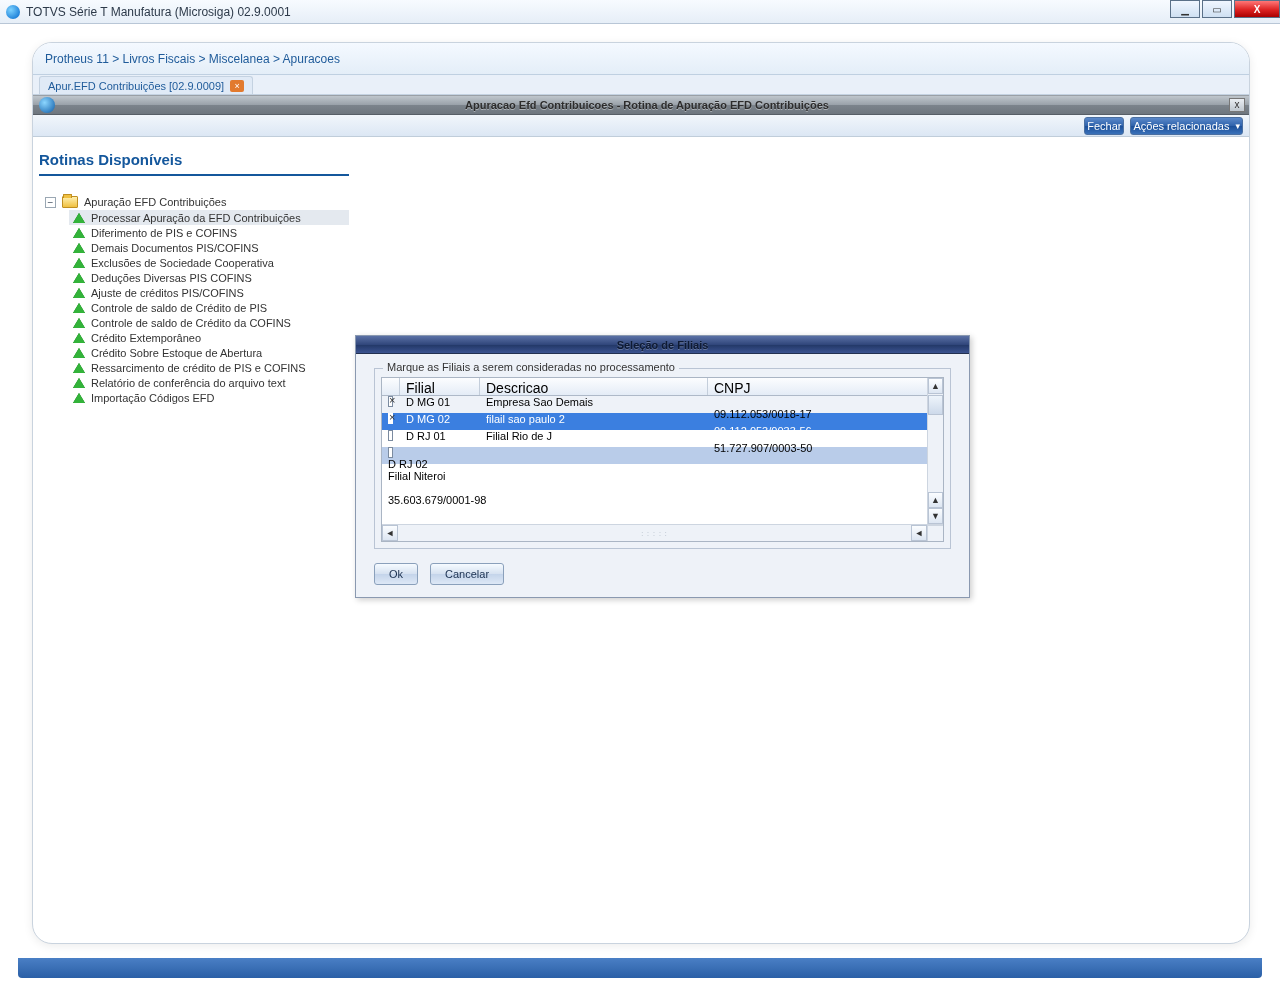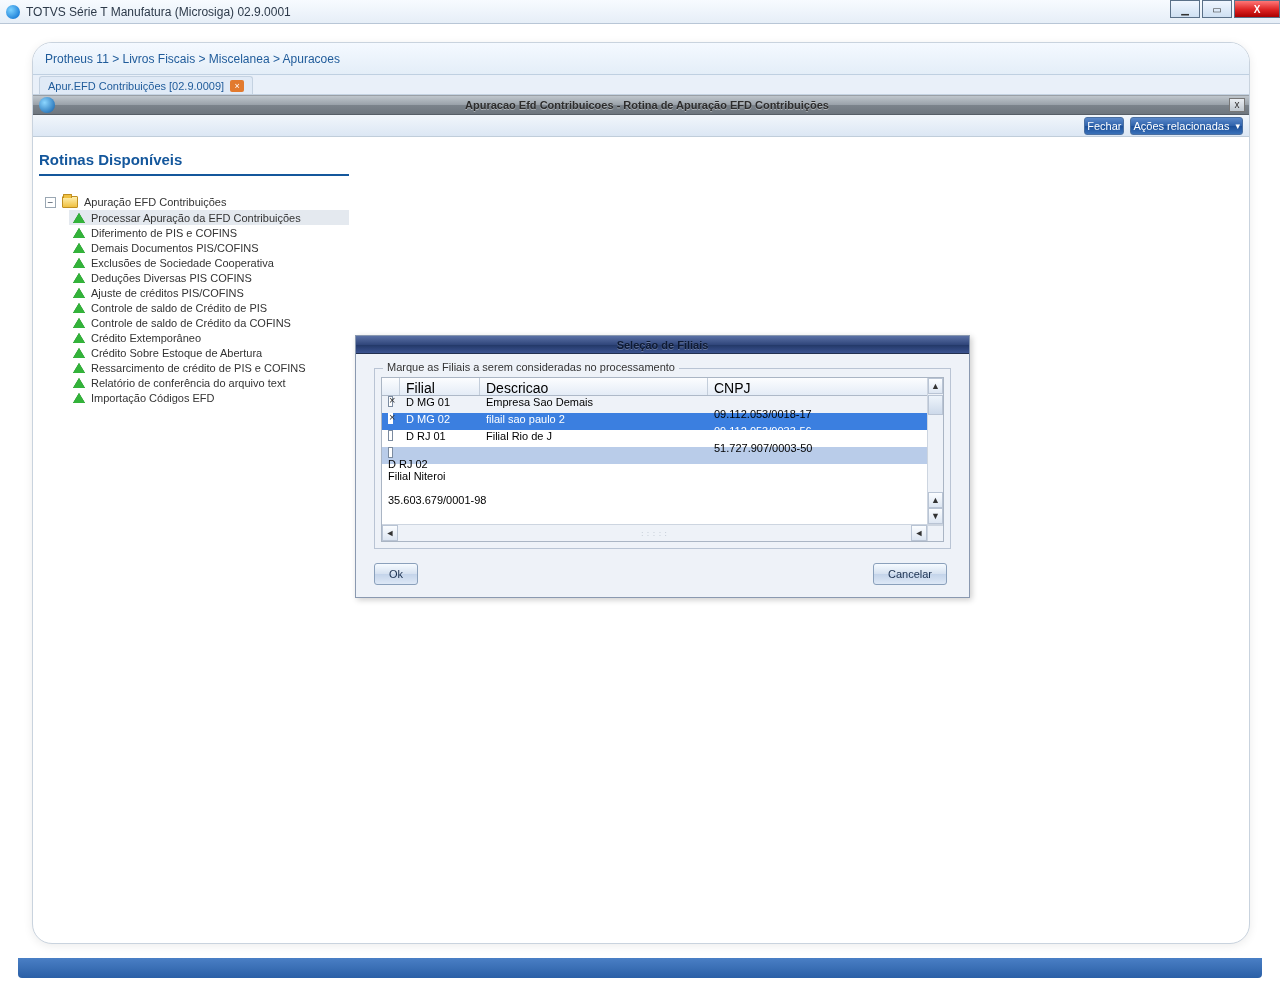--- a/index.html
+++ b/index.html
@@ -85,21 +85,21 @@
 .grid-blank{height:60px;}
 
 .vscroll{position:absolute;top:0;right:0;bottom:17px;width:16px;background:#eef2f8;border-left:1px solid #cdd5e0;}
 .vsbtn{height:16px;border:1px solid #b9c4d4;background:linear-gradient(#fbfdff,#dde6f2);font-size:9px;text-align:center;line-height:14px;color:#333;}
 .vthumb{height:20px;margin-top:1px;background:linear-gradient(#eef4fb,#cdd9ea);border:1px solid #b9c4d4;}
 .hscroll{height:17px;background:#eef2f8;border-top:1px solid #cdd5e0;display:flex;}
 .hsbtn{width:16px;border:1px solid #b9c4d4;background:linear-gradient(#fbfdff,#dde6f2);font-size:9px;text-align:center;line-height:14px;color:#333;}
 .hstrack{flex:1;display:flex;align-items:center;justify-content:center;color:#aab4c2;font-size:7px;letter-spacing:1px;}
 .cornerbox{width:16px;height:16px;position:absolute;right:0;bottom:0;border-left:1px solid #cdd5e0;border-top:1px solid #cdd5e0;background:#eef2f8;}
 
-.dlg-actions{display:flex;justify-content:space-between;padding:14px 4px 2px 0;gap:6px;}
+.dlg-actions{display:flex;justify-content:flex-start;padding:14px 4px 2px 0;gap:12px;}
 .dbtn{font-size:11px;height:22px;padding:0 14px;border:1px solid #8aa0bb;background:linear-gradient(#f6fbff,#d5e1f0 50%,#c4d4ea 51%,#dde8f6);border-radius:3px;color:#1a3050;display:flex;align-items:center;}
 
 
 .footerbar{ position:absolute; left:18px; right:18px; bottom:6px; height:20px; background:linear-gradient(#4a7fc5,#2a5fa6); border-radius:0 0 4px 4px;}
 </style>
 </head>
 <body>
 
 <div class="titlebar">
   <span class="icon"></span>

